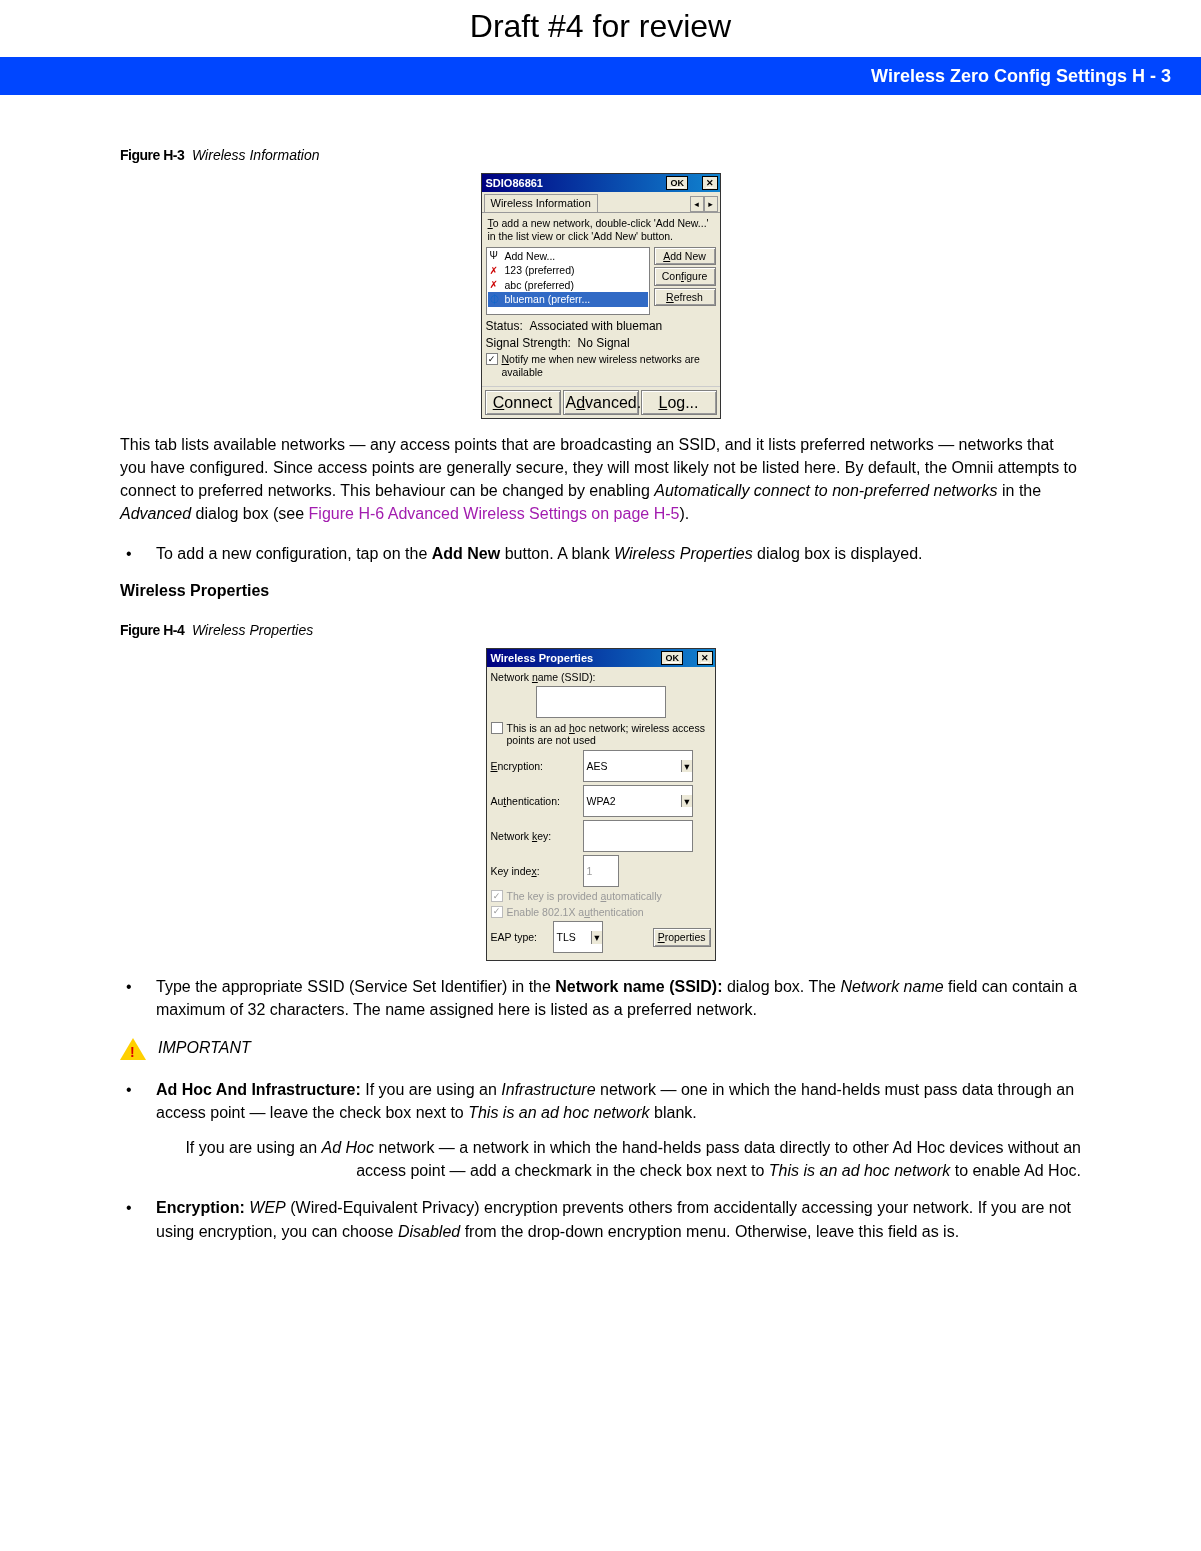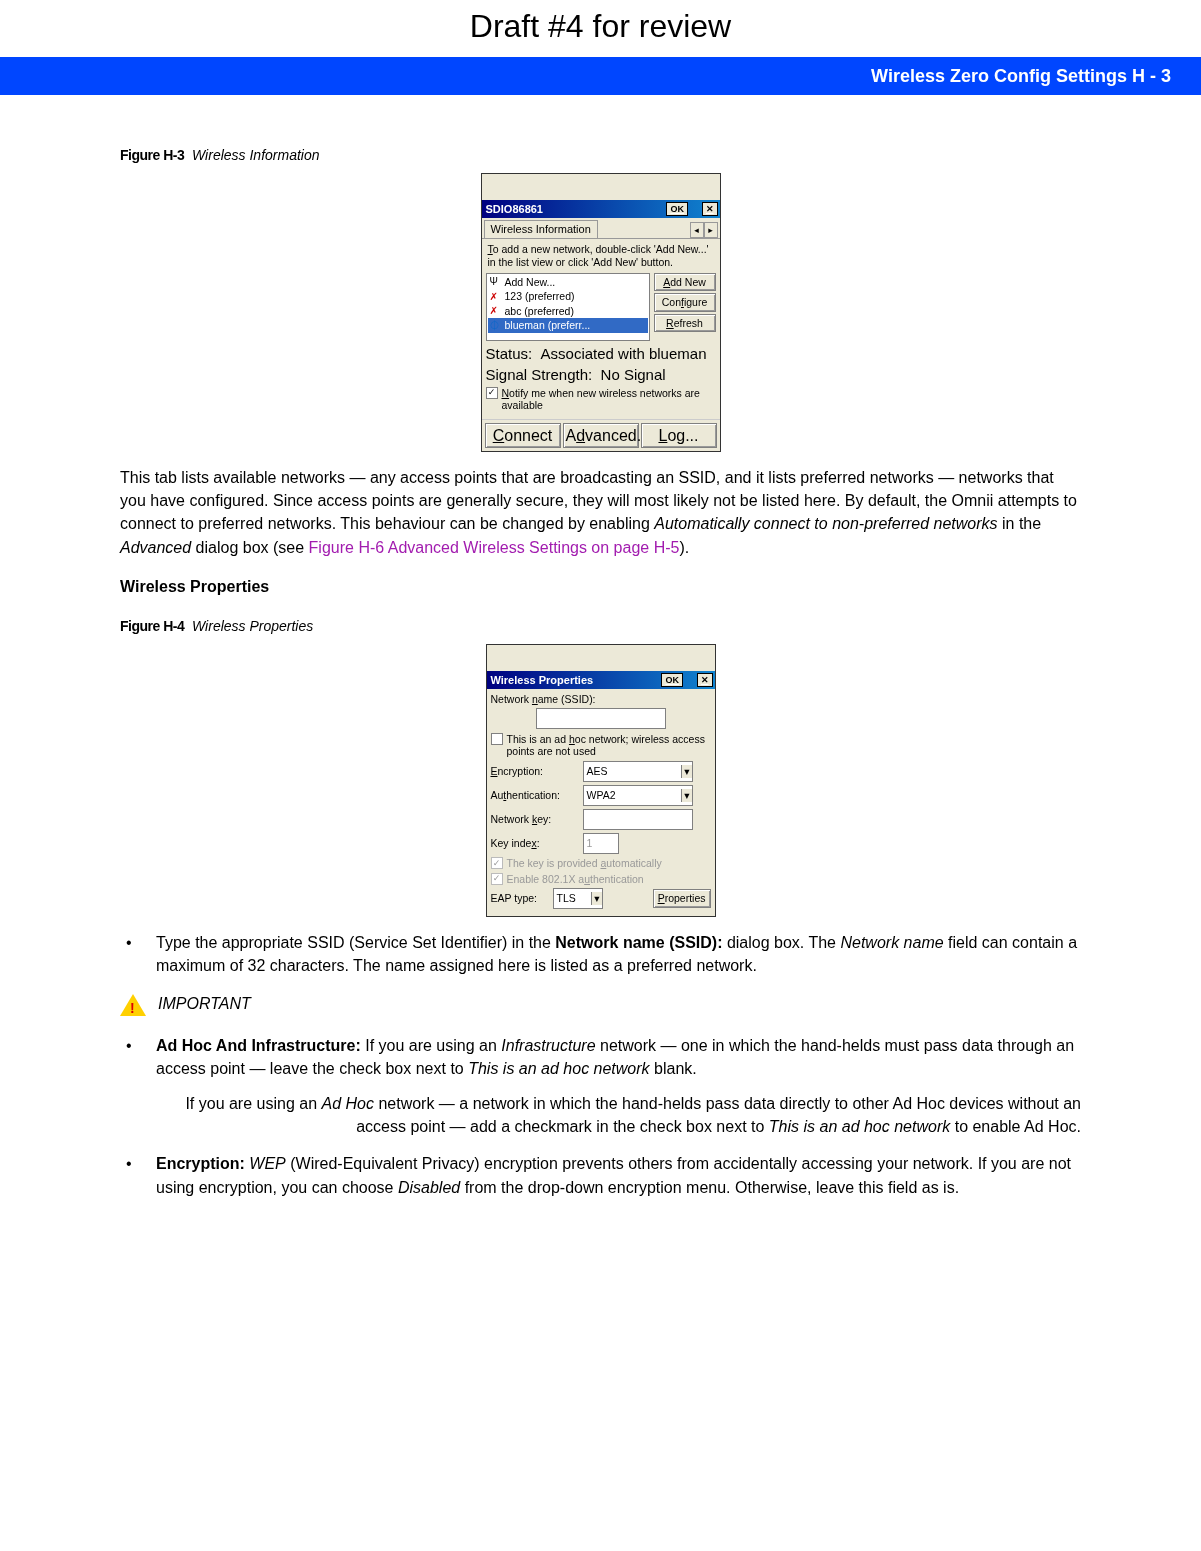--- a/index.html
+++ b/index.html
@@ -55,21 +55,20 @@
     background: #ece9d8;
     line-height: 1.2;
   }
   .ce-title {
     background: linear-gradient(to right,#000080,#1084d0);
     color: #fff;
     display: flex;
     align-items: center;
     font-weight: bold;
     padding: 2px 2px 2px 4px;
-    margin-top: 26px;
   }
   .ce-title-text { flex: 1; }
   .ce-title-btns { display: flex; gap: 14px; text-decoration: underline; }
   .ce-okbtn, .ce-xbtn {
     background: #ece9d8;
     border: 1px solid #000;
     color: #000;
     font-size: 9px;
     font-weight: bold;
     height: 14px;
@@ -134,21 +133,21 @@
   .ce-btncol { display: flex; flex-direction: column; gap: 2px; }
   .ce-btn {
     border: 1px solid #808080;
     background: #ece9d8;
     padding: 2px 6px;
     font-size: 10.5px;
     text-align: center;
     box-shadow: inset 1px 1px 0 #fff, inset -1px -1px 0 #999;
     min-width: 62px;
   }
-  .ce-status { font-size: 15px; margin: 3px 0; }
+  .ce-status { font-size: 12px; margin: 3px 0; }
   .ce-checkrow {
     display: flex;
     align-items: flex-start;
     gap: 4px;
     font-size: 10.5px;
     margin: 3px 0;
   }
   .ce-check { width: 12px; height: 12px; border: 1px solid #808080; background: #fff; display: inline-flex; align-items: center; justify-content: center; font-size: 9px; flex-shrink: 0; }
   .ce-check.on::after { content: "✓"; }
   .ce-bottomrow {
@@ -157,21 +156,21 @@
     padding: 3px;
     border-top: 1px solid #ccc;
   }
   .ce-bottomrow .ce-btn { flex: 1; min-width: 0; font-size: 16px; padding: 2px 2px; }
 
   
   .wp-row { display: flex; align-items: center; gap: 4px; margin: 3px 0; font-size: 10.5px; }
   .wp-label { width: 88px; }
   .wp-field, .wp-select {
     flex: 1;
-    height: 21px;
+    height: 32px;
     border: 1px solid #808080;
     background: #fff;
     display: inline-flex;
     align-items: center;
     padding: 0 3px;
     font-size: 10.5px;
   }
   .wp-select { justify-content: space-between; }
   .wp-select::after { content: "▾"; background: #ece9d8; border-left: 1px solid #808080; padding: 0 2px; margin-right: -3px; }
   .wp-field.small, .wp-select.small { flex: none; width: 110px; }
@@ -303,20 +302,25 @@
         <div class="ce-btn">A<span class="u">d</span>vanced...</div>
         <div class="ce-btn"><span class="u">L</span>og...</div>
       </div>
     </div>
   </div>
 
   <div class="para">
     <span>This tab lists available networks — any access points that are broadcasting an SSID, and it lists preferred networks — networks that you have configured. Since access points are generally secure, they will most likely not be listed here. By default, the Omnii attempts to connect to preferred networks. This behaviour can be changed by enabling </span><span class="ital">Automatically connect to non-preferred networks</span><span> in the </span><span class="ital">Advanced</span><span> dialog box (see </span><span class="linkish">Figure H-6 Advanced Wireless Settings  on page H-5</span><span>).</span>
   </div>
 
+  <div class="bullet">
+    <div>
+      <span>To add a new configuration, tap on the </span><span class="bold">Add New</span><span> button. A blank </span><span class="ital">Wireless Properties</span><span> dialog box is displayed.</span>
+    </div>
+  </div>
 
   <div class="section-head">Wireless Properties</div>
 
   <div class="figure-label">
     <b>Figure H-4</b>&nbsp;&nbsp;<i>Wireless Properties</i>
   </div>
 
   <div class="screenshot-wrap">
 
     <div class="ce-window" style="width:230px">

